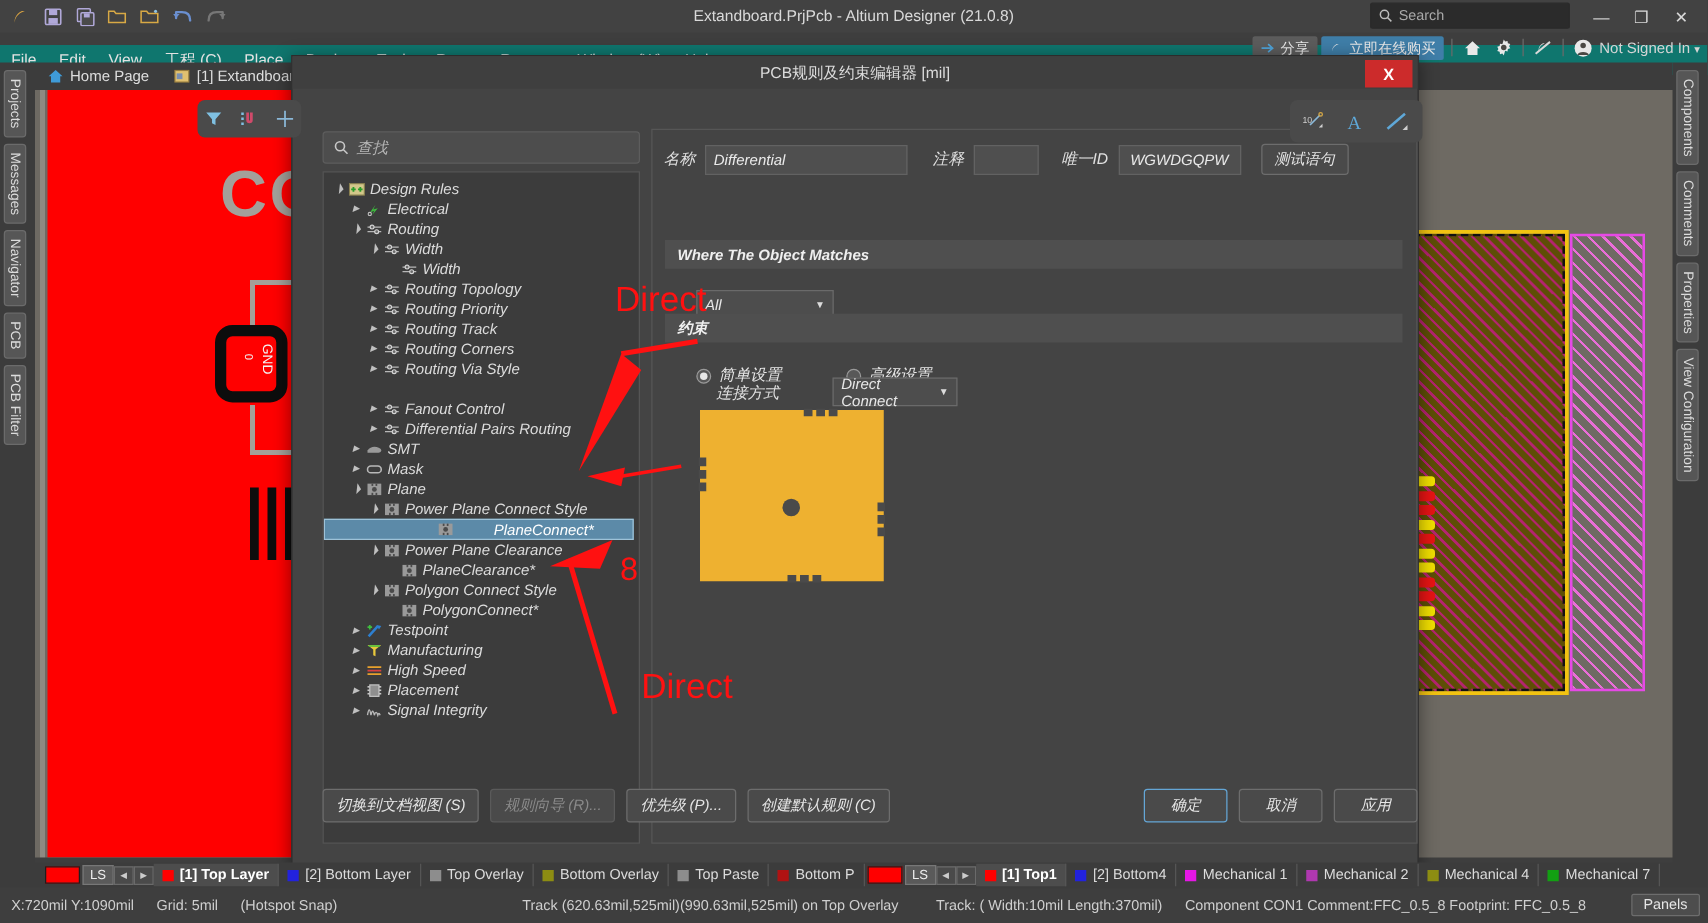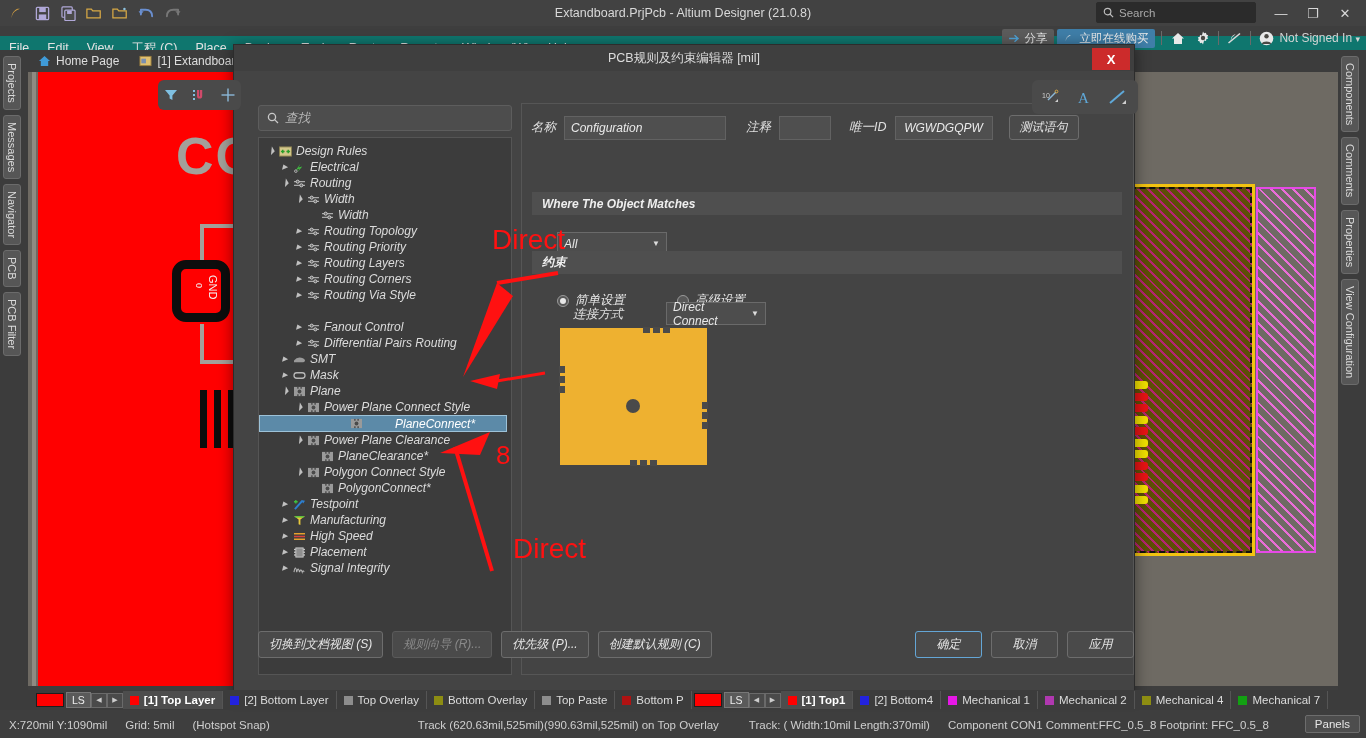--- a/index.html
+++ b/index.html
@@ -593,21 +593,21 @@
           <div class="tnode" style="padding-left: 34px;">
             <span class="tarrow">▶</span>
             <span class="ticon">
               <svg width="13" height="11" viewBox="0 0 14 12">
                 <line x1="1" y1="4" x2="13" y2="4" stroke="#b8b8b8" stroke-width="1.2"></line>
                 <line x1="1" y1="8" x2="13" y2="8" stroke="#b8b8b8" stroke-width="1.2"></line>
                 <circle cx="5" cy="4" r="1.7" fill="#6a6a6a" stroke="#d4d4d4"></circle>
                 <circle cx="9" cy="8" r="1.7" fill="#6a6a6a" stroke="#d4d4d4"></circle>
               </svg>
             </span>
-            <span>Routing Layers</span>
+            <span>Routing Track</span>
           </div>
           <div class="tnode" style="padding-left: 34px;">
             <span class="tarrow">▶</span>
             <span class="ticon">
               <svg width="13" height="11" viewBox="0 0 14 12">
                 <line x1="1" y1="4" x2="13" y2="4" stroke="#b8b8b8" stroke-width="1.2"></line>
                 <line x1="1" y1="8" x2="13" y2="8" stroke="#b8b8b8" stroke-width="1.2"></line>
                 <circle cx="5" cy="4" r="1.7" fill="#6a6a6a" stroke="#d4d4d4"></circle>
                 <circle cx="9" cy="8" r="1.7" fill="#6a6a6a" stroke="#d4d4d4"></circle>
               </svg>
@@ -821,21 +821,21 @@
               </svg>
             </span>
             <span>Signal Integrity</span>
           </div>
         </div>
 
       <div class="right-panel"></div>
 
       <div class="row-name">
         <span class="lbl">名称</span>
-        <div class="tinput" style="width:162px;">Configuration</div>
+        <div class="tinput" style="width:162px;">Differential</div>
         <span class="lbl" style="margin-left:12px;">注释</span>
         <div class="tinput" style="width:52px;"></div>
         <span class="lbl" style="margin-left:10px;">唯一ID</span>
         <div class="tinput" style="width:98px; justify-content:center;">WGWDGQPW</div>
         <div class="btn" style="margin-left:8px;">测试语句</div>
       </div>
 
       <div class="section-head" style="left:286px; top:121px; width:590px;">Where The Object Matches</div>
 
       <div class="combo" style="position:absolute; left:311px; top:161px; width:110px;">

